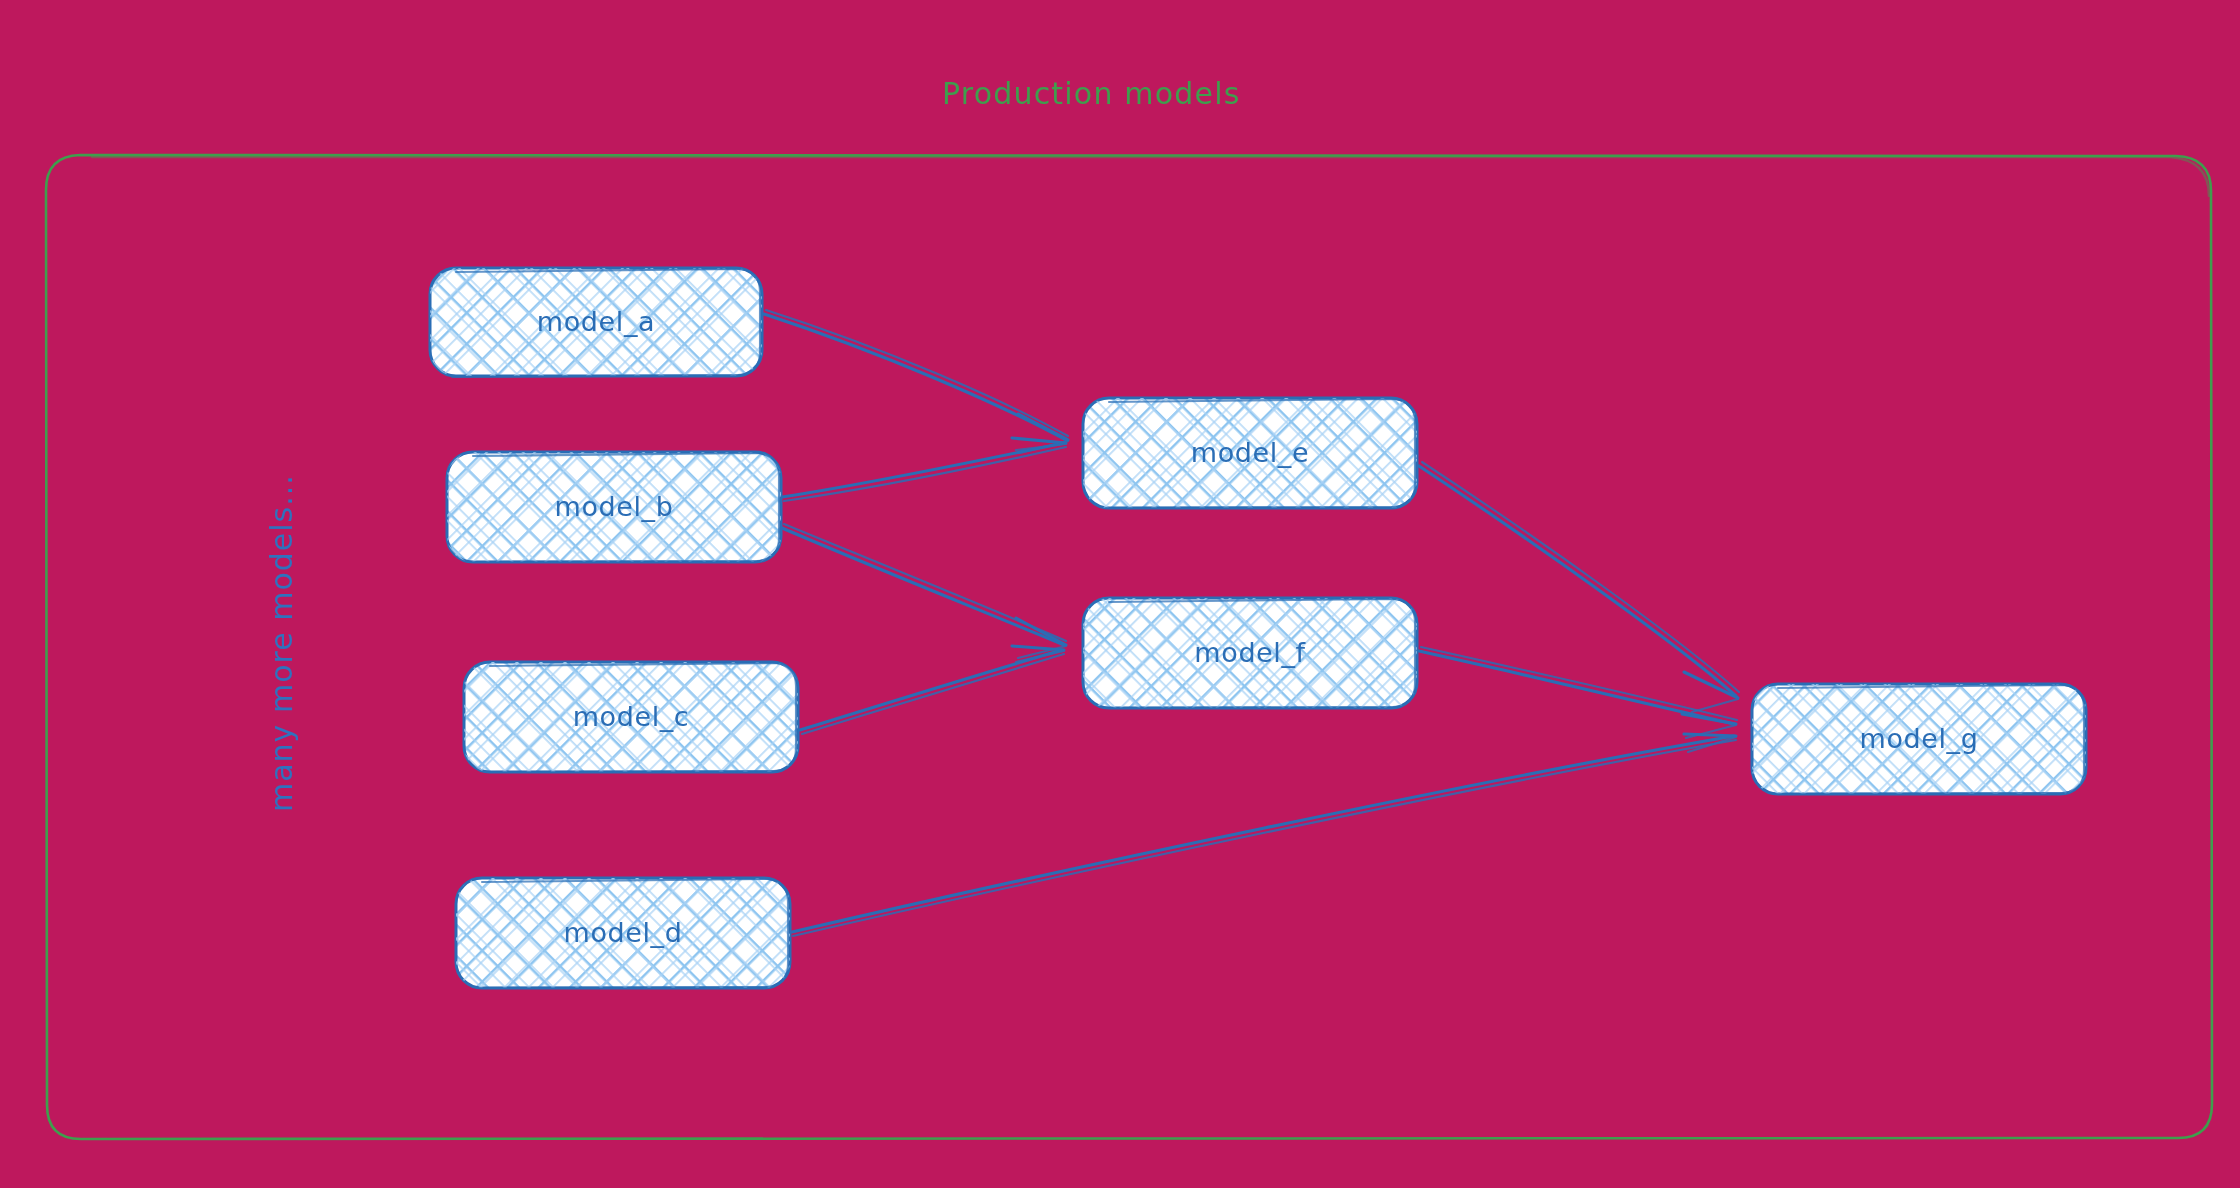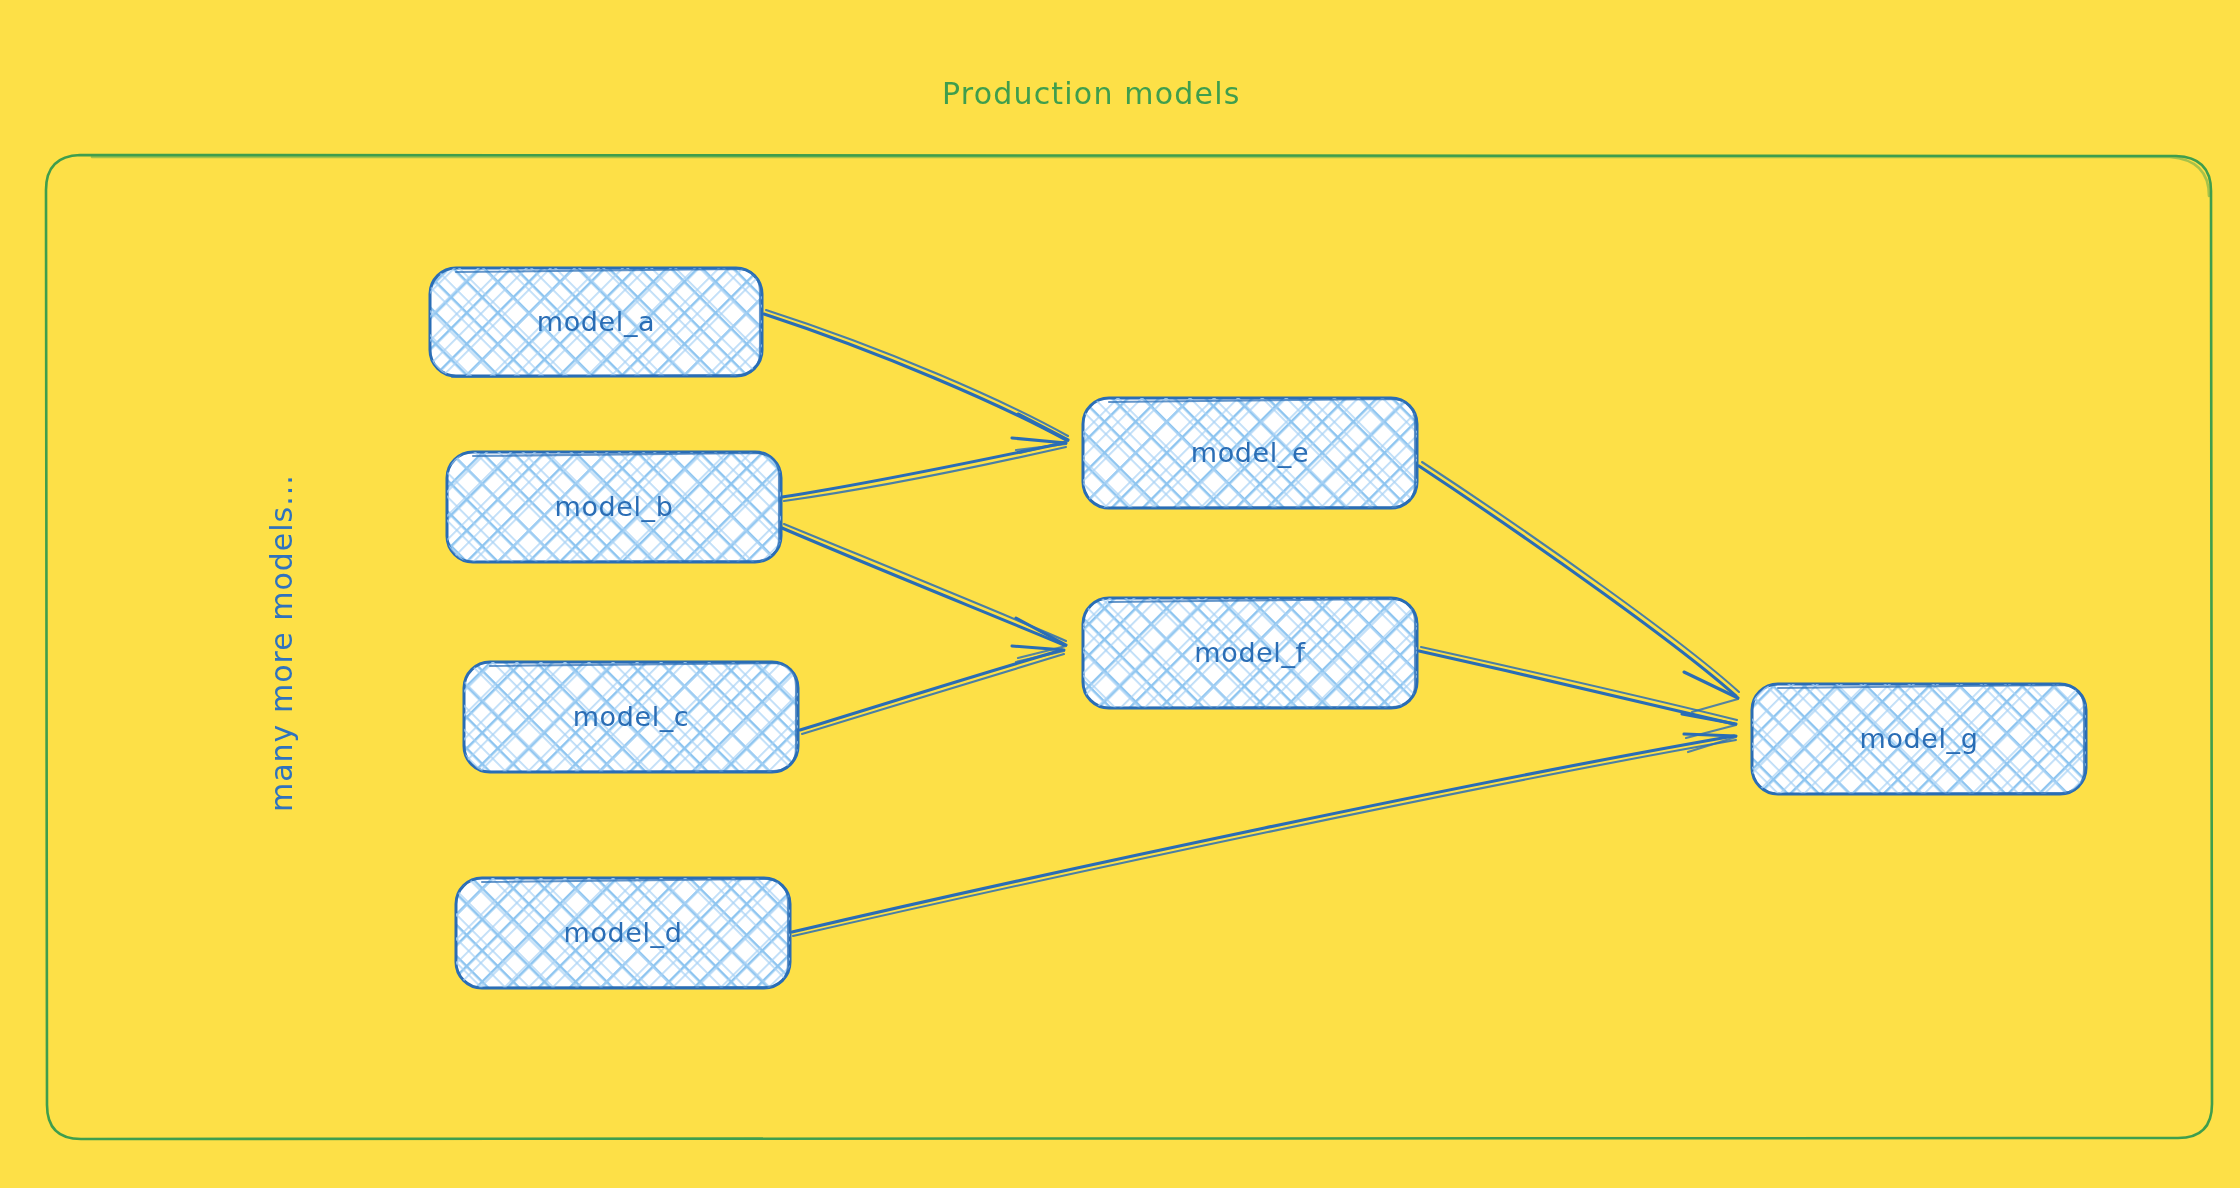--- a/index.html
+++ b/index.html
@@ -10,21 +10,21 @@
   body {
     width: 2240px;
     height: 1188px;
     overflow: hidden;
     font-family: "DejaVu Sans", sans-serif;
   }
   #stage {
     position: relative;
     width: 2240px;
     height: 1188px;
-    background: #fde047;
+    background: #be185d;
   }
   #stage svg.layer {
     position: absolute;
     left: 0;
     top: 0;
     width: 2240px;
     height: 1188px;
   }
   .dg-title {
     fill: #3f9e4d;

